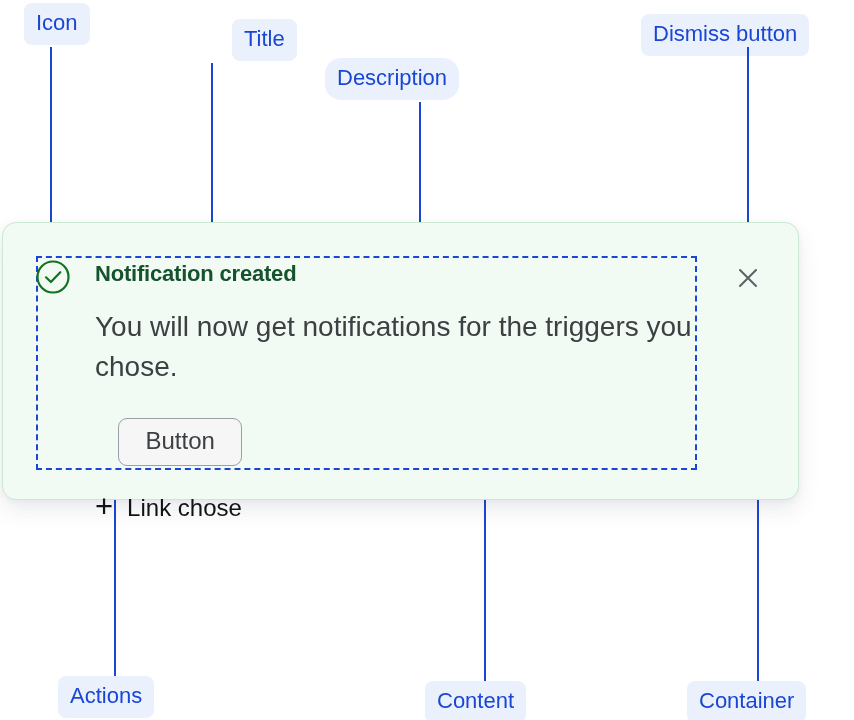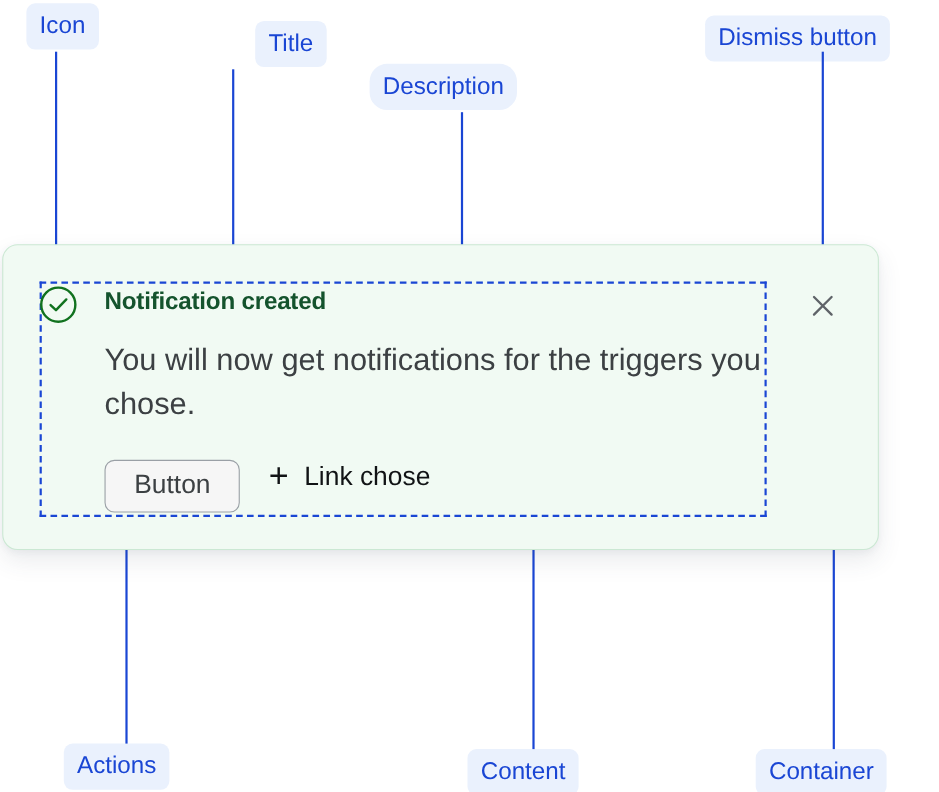--- a/index.html
+++ b/index.html
@@ -96,22 +96,23 @@
     line-height: 40px;
     color: #3c4043;
   }
 
   
   #actions-row {
     position: absolute;
     left: 95px;
     top: 418px;
     display: flex;
-    align-items: flex-start;
+    align-items: flex-end;
     gap: 26px;
+    flex-direction: column;
   }
   #action-button {
     background: #f6f6f6;
     border: 1.5px solid #9aa0a6;
     border-radius: 9px;
     color: #3c4043;
     font-size: 24px;
     font-family: "Liberation Sans", sans-serif;
     padding: 10px 26px 12px 26px;
     cursor: pointer;
@@ -149,21 +150,21 @@
     padding: 0;
   }
 </style>
 </head>
 <body>
 
 <div class="anno-label" style="left:24px;  top:3px;">Icon</div>
 
 <div class="anno-label" style="left:188px; top:19px;margin-left:44px;">Title</div>
 
-<div class="anno-label" style="left:336px; top:58px;border-radius:16px;">Description</div>
+<div class="anno-label" style="left:325px; top:58px;border-radius:16px;">Description</div>
 
 <div class="anno-label" style="left:641px; top:14px;">Dismiss button</div>
 
 <div class="anno-label" style="left:58px;  top:676px;text-align:right;">Actions</div>
 
 <div class="anno-label" style="left:425px; top:681px;">Content</div>
 
 <div class="anno-label" style="left:687px; top:681px;">Container</div>
 
 <div class="leader" style="left:50px;  top:47px;  height:200px;"></div>

